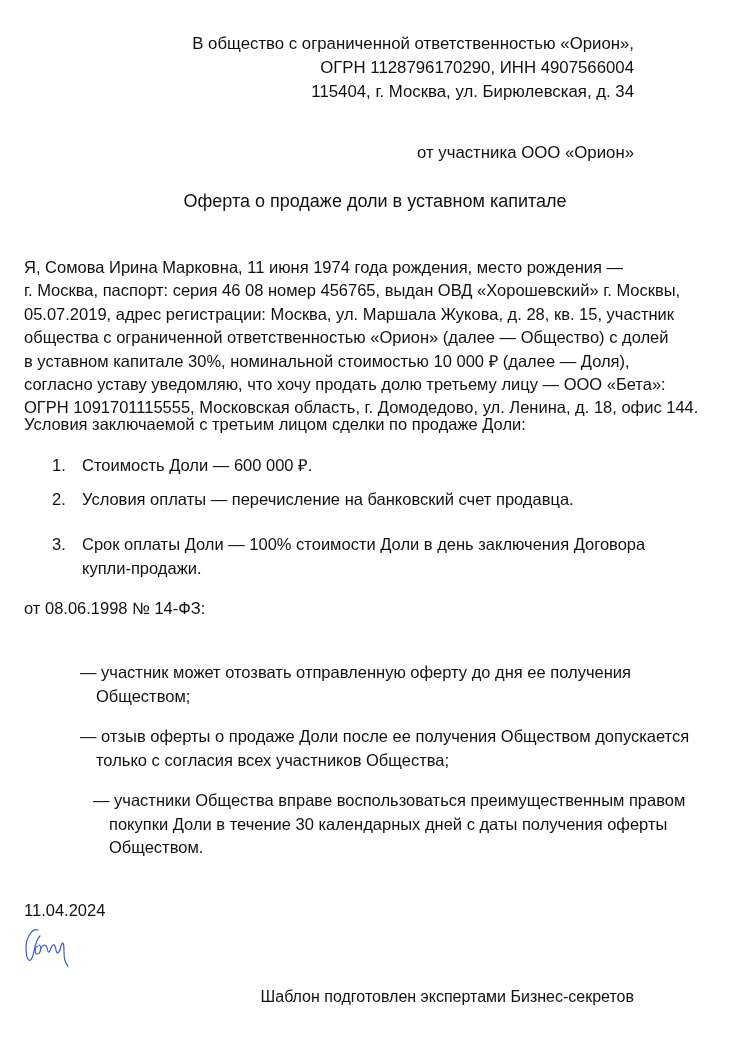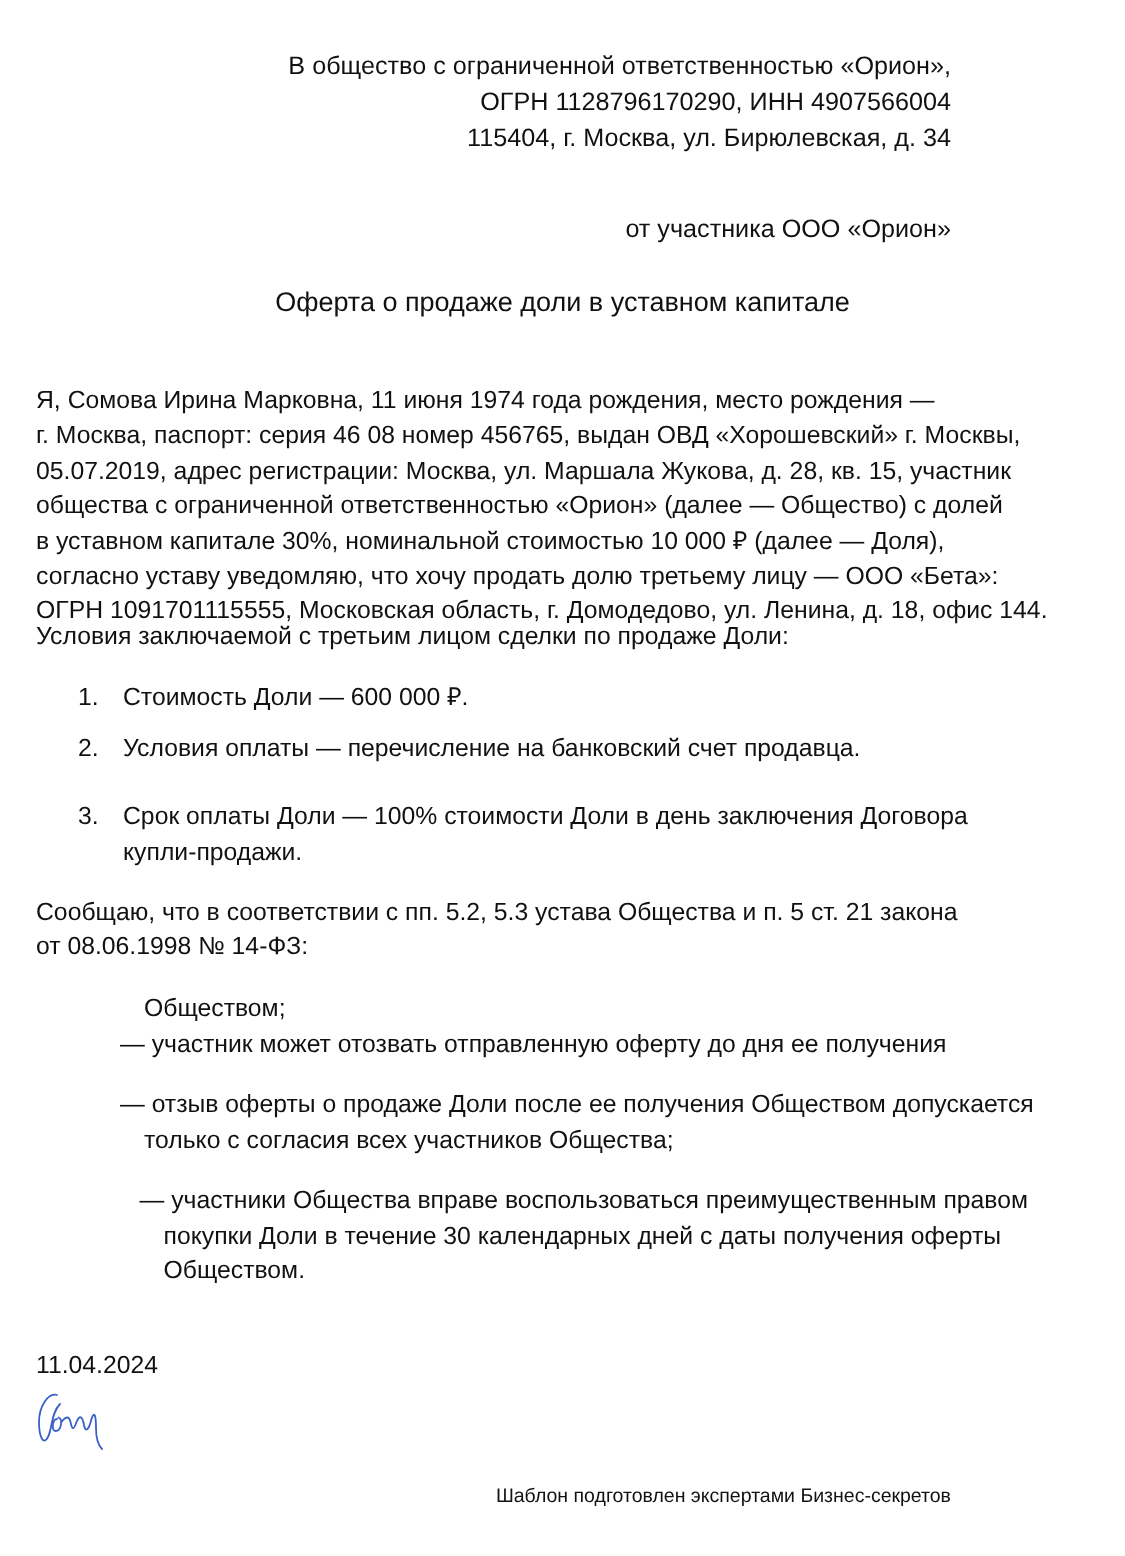--- a/index.html
+++ b/index.html
@@ -98,21 +98,21 @@
       position: absolute;
       left: 22px;
       top: 924px;
       width: 56px;
       height: 44px;
     }
     .footer-note {
       position: absolute;
       right: 24px;
       top: 988px;
-      font-size: 13px;
+      font-size: 16px;
       line-height: 18px;
     }
   </style>
 </head>
 <body>
 
 <div class="page">
 
   <div class="addressee">
     <div>В общество с ограниченной ответственностью «Орион»,</div>
@@ -154,27 +154,26 @@
 
   <div class="list-item" style="top:533px;">
     <span class="num">3.</span>
     <span class="txt">
       <span class="ln">Срок оплаты Доли — 100% стоимости Доли в день заключения Договора</span>
       <span class="ln">купли-продажи.</span>
     </span>
   </div>
 
   <div class="notice">
-    <span class="ln">Сообщаю, что в соответствии с пп. 5.2, 5.3 устава Общества и п. 5 ст. 21 закона</span>
     <span class="ln">от 08.06.1998 № 14-ФЗ:</span>
   </div>
 
   <div class="dash-item" style="top:661px;">
+    <span class="ln">— участник может отозвать отправленную оферту до дня ее получения</span>
     <span class="ln cont">Обществом;</span>
-    <span class="ln">— участник может отозвать отправленную оферту до дня ее получения</span>
   </div>
 
   <div class="dash-item" style="top:725px;">
     <span class="ln">— отзыв оферты о продаже Доли после ее получения Обществом допускается</span>
     <span class="ln cont">только с согласия всех участников Общества;</span>
   </div>
 
   <div class="dash-item" style="top:789px;margin-left:13px;">
     <span class="ln">— участники Общества вправе воспользоваться преимущественным правом</span>
     <span class="ln cont">покупки Доли в течение 30 календарных дней с даты получения оферты</span>

